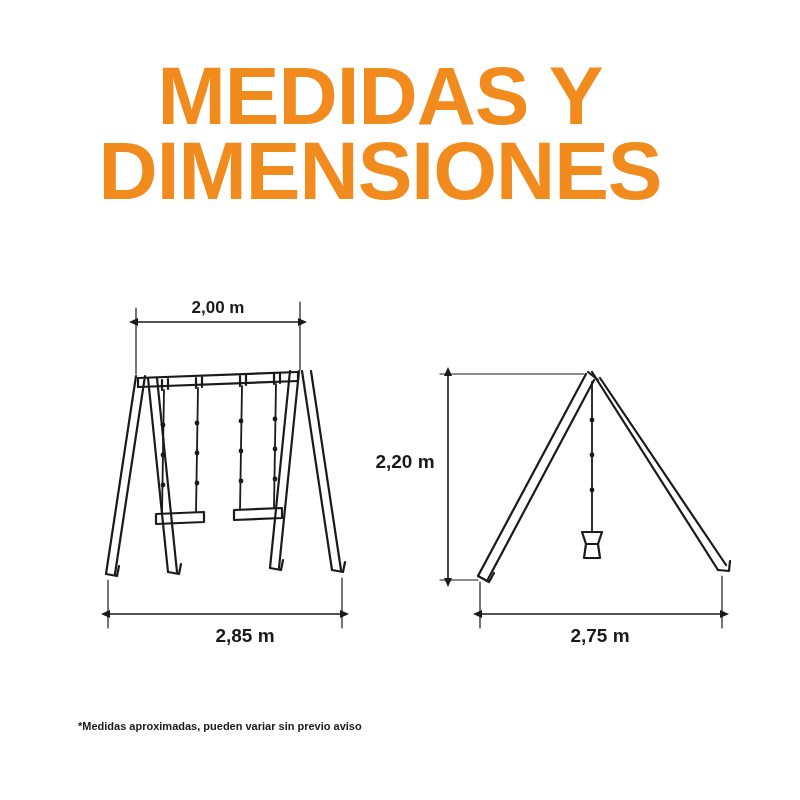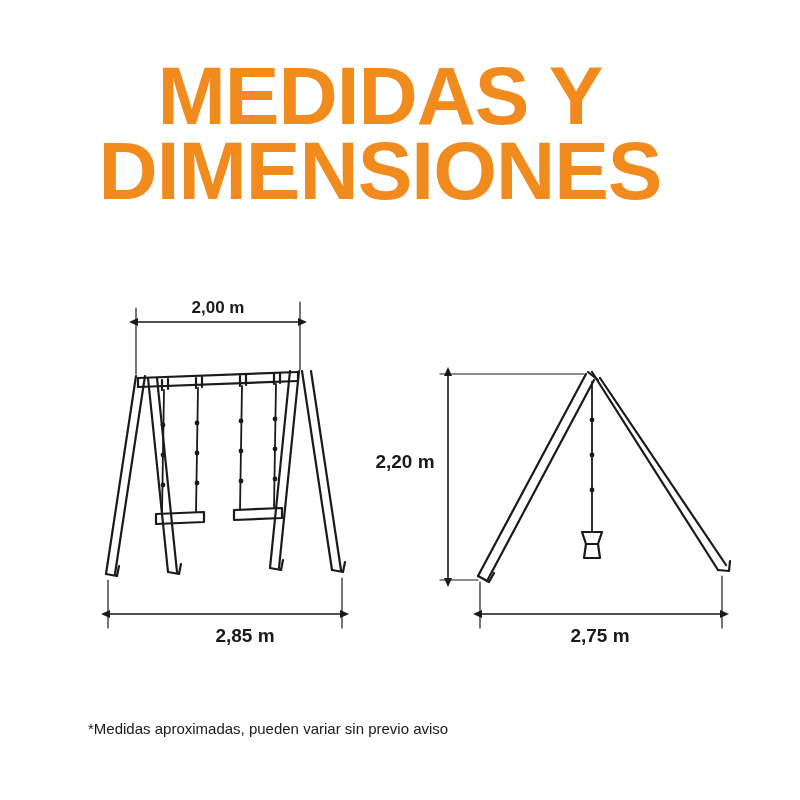--- a/index.html
+++ b/index.html
@@ -49,24 +49,24 @@
     left: 0;
     width: 732px;
     height: 440px;
   }
   #drawing svg {
     display: block;
   }
   
   #footnote {
     position: absolute;
-    left: 88px;
+    left: 78px;
     top: 720px;
-    font-size: 15px;
-    font-weight: normal;
+    font-size: 11px;
+    font-weight: bold;
     color: #1a1a1a;
     letter-spacing: 0px;
   }
 </style>
 </head>
 <body>
 
 <div id="page">
 
   <div id="title-block">

